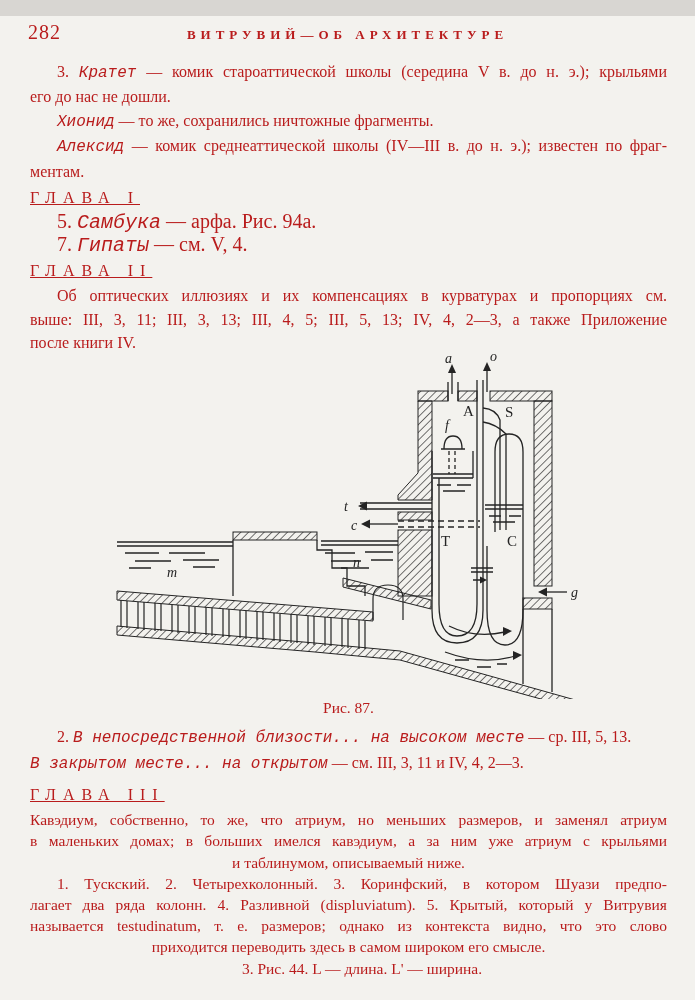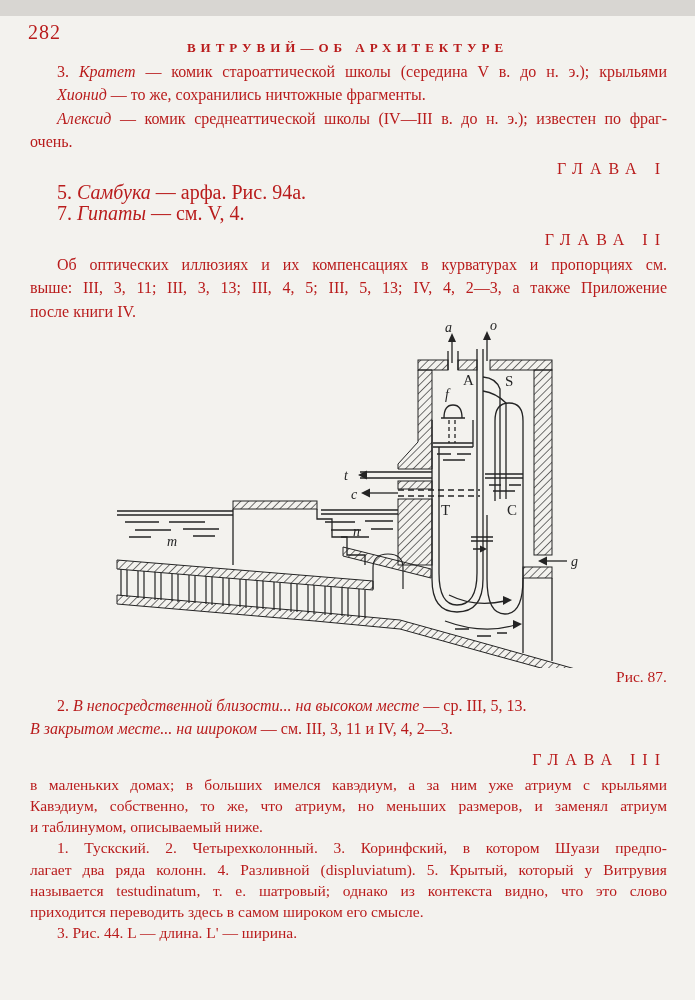--- a/index.html
+++ b/index.html
@@ -1,49 +1,50 @@
 <!DOCTYPE html>
 <html><head>
 <meta charset="utf-8">
 <style>
   html,body{margin:0;padding:0;background:#d8d6d2;}
   .pg{position:relative;width:695px;height:1000px;margin:16px auto;background:#f3f2ee;
       font-family:"Liberation Serif",serif;color:#b91c1c;overflow:hidden;}
   .hdrnum{position:absolute;left:28px;top:5px;font-size:20px;letter-spacing:1px;}
-  .hdrtitle{position:absolute;left:0;top:24px;width:100%;text-align:center;
+  .hdrtitle{position:absolute;left:0;top:11px;width:100%;text-align:center;
       font-size:13px;font-weight:bold;letter-spacing:5px;}
   .content{position:absolute;left:30px;right:28px;top:44px;}
   .ln{font-size:16px;line-height:23.4px;}
   .ln3{font-size:20px;line-height:21.6px;}
-  .ln2{font-size:15.5px;line-height:21.2px;}
+  .ln2{font-size:15.5px;line-height:21.2px;text-align:center;}
   .j{text-align:justify;text-align-last:justify;}
   .ind{text-indent:27px;}
-  .it{font-style:italic;}
-  .chap{text-align:right;font-size:16px;letter-spacing:7px;line-height:20px;margin:5px 0 3px;}
+  .it{font-style:italic;font-family:Liberation Mono, monospace;}
+  .chap{text-align:left;font-size:16px;letter-spacing:7px;line-height:20px;margin:5px 0 3px;text-decoration:underline;}
   .figwrap{margin:0 0 0 85px;height:345px;}
-  .cap{text-align:right;font-size:15.5px;line-height:18px;margin:0;}
+  .cap{text-align:center;font-size:15.5px;line-height:18px;margin:0;}
   .fignotes{margin-top:8px;}
   .bottom{margin-top:4px;}
   svg text{font-family:"Liberation Serif",serif;fill:#242424;}
   svg .lbl{font-style:italic;font-size:14px;}
   svg .LBL{font-size:15px;}
 </style>
 </head>
 <body>
 
 <div class="pg">
   <div class="hdrnum">282</div>
   <div class="hdrtitle">ВИТРУВИЙ—ОБ АРХИТЕКТУРЕ</div>
 
   <div class="content">
 
     <div class="ln ind j"><span>3. </span><span class="it">Кратет</span><span> — комик староаттической школы (середина V в. до н. э.); крыльями</span></div>
+    <div class="ln"><span>его до нас не дошли.</span></div>
     <div class="ln ind"><span class="it">Хионид</span><span> — то же, сохранились ничтожные фрагменты.</span></div>
     <div class="ln ind j"><span class="it">Алексид</span><span> — комик среднеаттической школы (IV—III в. до н. э.); известен по фраг-</span></div>
-    <div class="ln"><span>очень.</span></div>
+    <div class="ln"><span>ментам.</span></div>
 
     <div class="chap">ГЛАВА I</div>
 
     <div class="ln3 ind"><span>5. </span><span class="it">Самбука</span><span> — арфа. Рис. 94а.</span></div>
     <div class="ln3 ind"><span>7. </span><span class="it">Гипаты</span><span> — см. V, 4.</span></div>
 
     <div class="chap">ГЛАВА II</div>
 
     <div class="ln ind j">Об оптических иллюзиях и их компенсациях в курватурах и пропорциях см.</div>
     <div class="ln j">выше: III, 3, 11; III, 3, 13; III, 4, 5; III, 5, 13; IV, 4, 2—3, а также Приложение</div>
@@ -145,30 +146,30 @@
           <text class="lbl" x="238" y="213">n</text>
           <text class="lbl" x="456" y="243">g</text>
         </g>
       </svg>
     </div>
 
     <div class="cap">Рис. 87.</div>
 
     <div class="fignotes">
       <div class="ln ind"><span>2. </span><span class="it">В непосредственной близости... на высоком месте</span><span> — ср. III, 5, 13.</span></div>
-      <div class="ln"><span class="it">В закрытом месте... на широком</span><span> — см. III, 3, 11 и IV, 4, 2—3.</span></div>
+      <div class="ln"><span class="it">В закрытом месте... на открытом</span><span> — см. III, 3, 11 и IV, 4, 2—3.</span></div>
     </div>
 
     <div class="chap" style="margin-top:9px;">ГЛАВА III</div>
 
     <div class="bottom">
+      <div class="ln2 j">Кавэдиум, собственно, то же, что атриум, но меньших размеров, и заменял атриум</div>
       <div class="ln2 j">в маленьких домах; в больших имелся кавэдиум, а за ним уже атриум с крыльями</div>
-      <div class="ln2 j">Кавэдиум, собственно, то же, что атриум, но меньших размеров, и заменял атриум</div>
       <div class="ln2">и таблинумом, описываемый ниже.</div>
       <div class="ln2 ind j">1. Тускский. 2. Четырехколонный. 3. Коринфский, в котором Шуази предпо-</div>
       <div class="ln2 j">лагает два ряда колонн. 4. Разливной (displuviatum). 5. Крытый, который у Витрувия</div>
-      <div class="ln2 j">называется testudinatum, т. е. шатровый; однако из контекста видно, что это слово</div>
+      <div class="ln2 j">называется testudinatum, т. е. размеров; однако из контекста видно, что это слово</div>
       <div class="ln2">приходится переводить здесь в самом широком его смысле.</div>
       <div class="ln2 ind">3. Рис. 44. L — длина. L' — ширина.</div>
     </div>
 
   </div>
 </div>
 
 </body></html>

